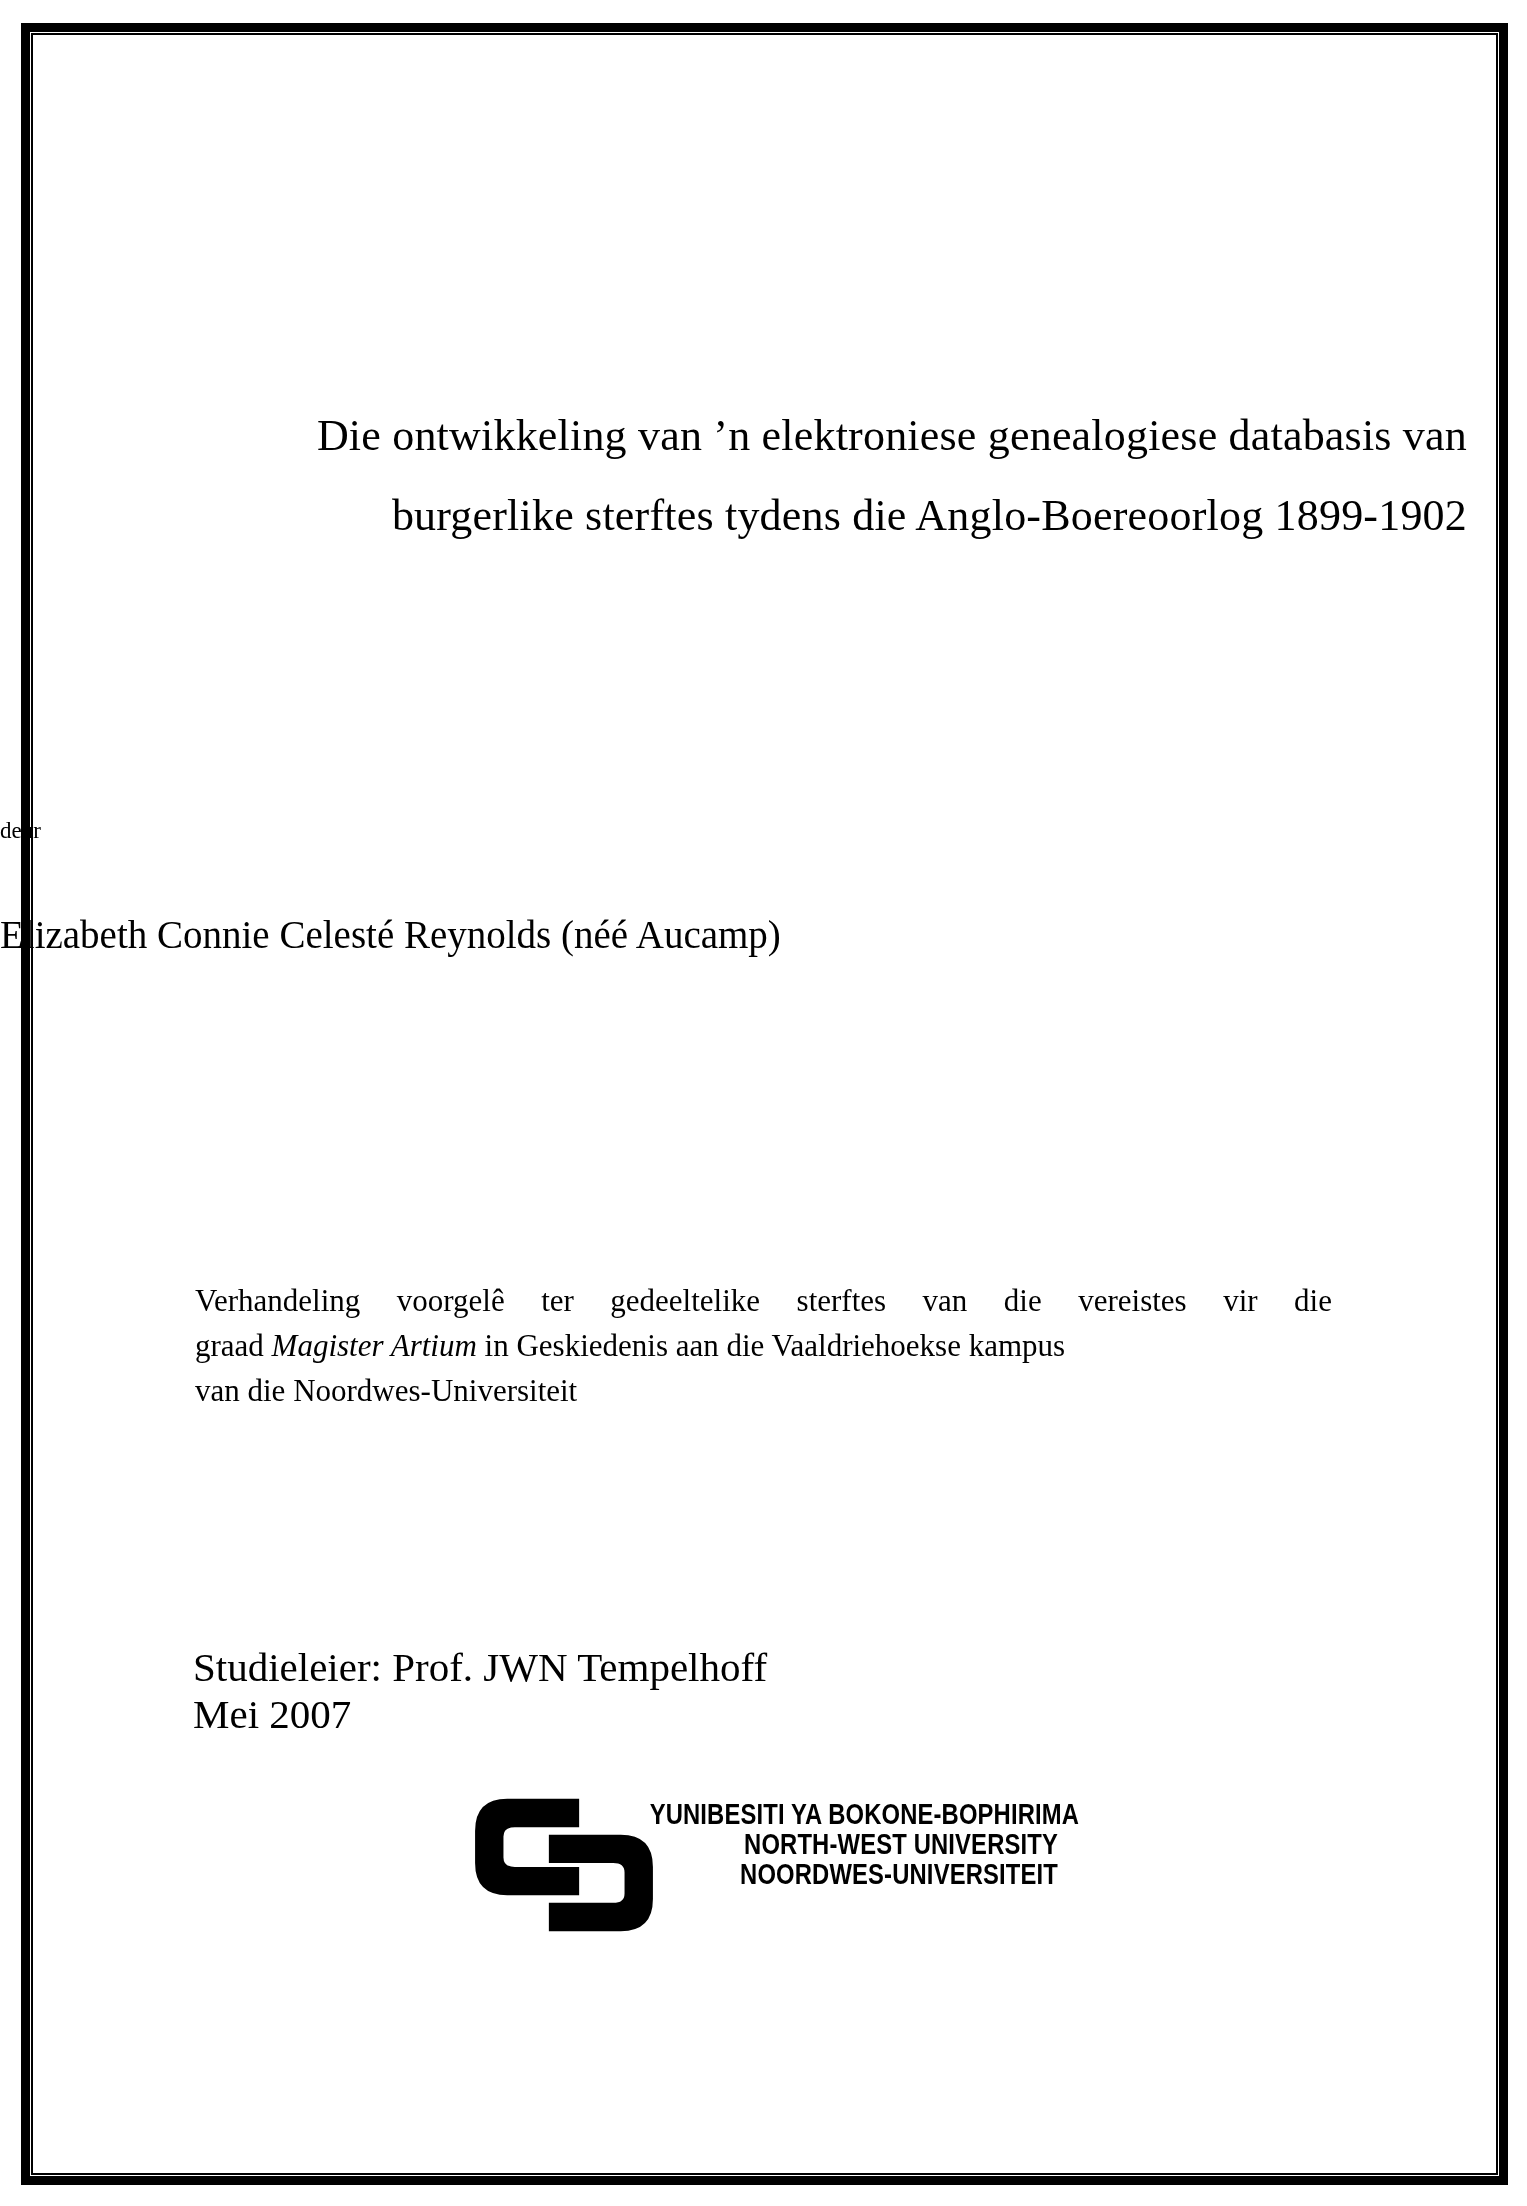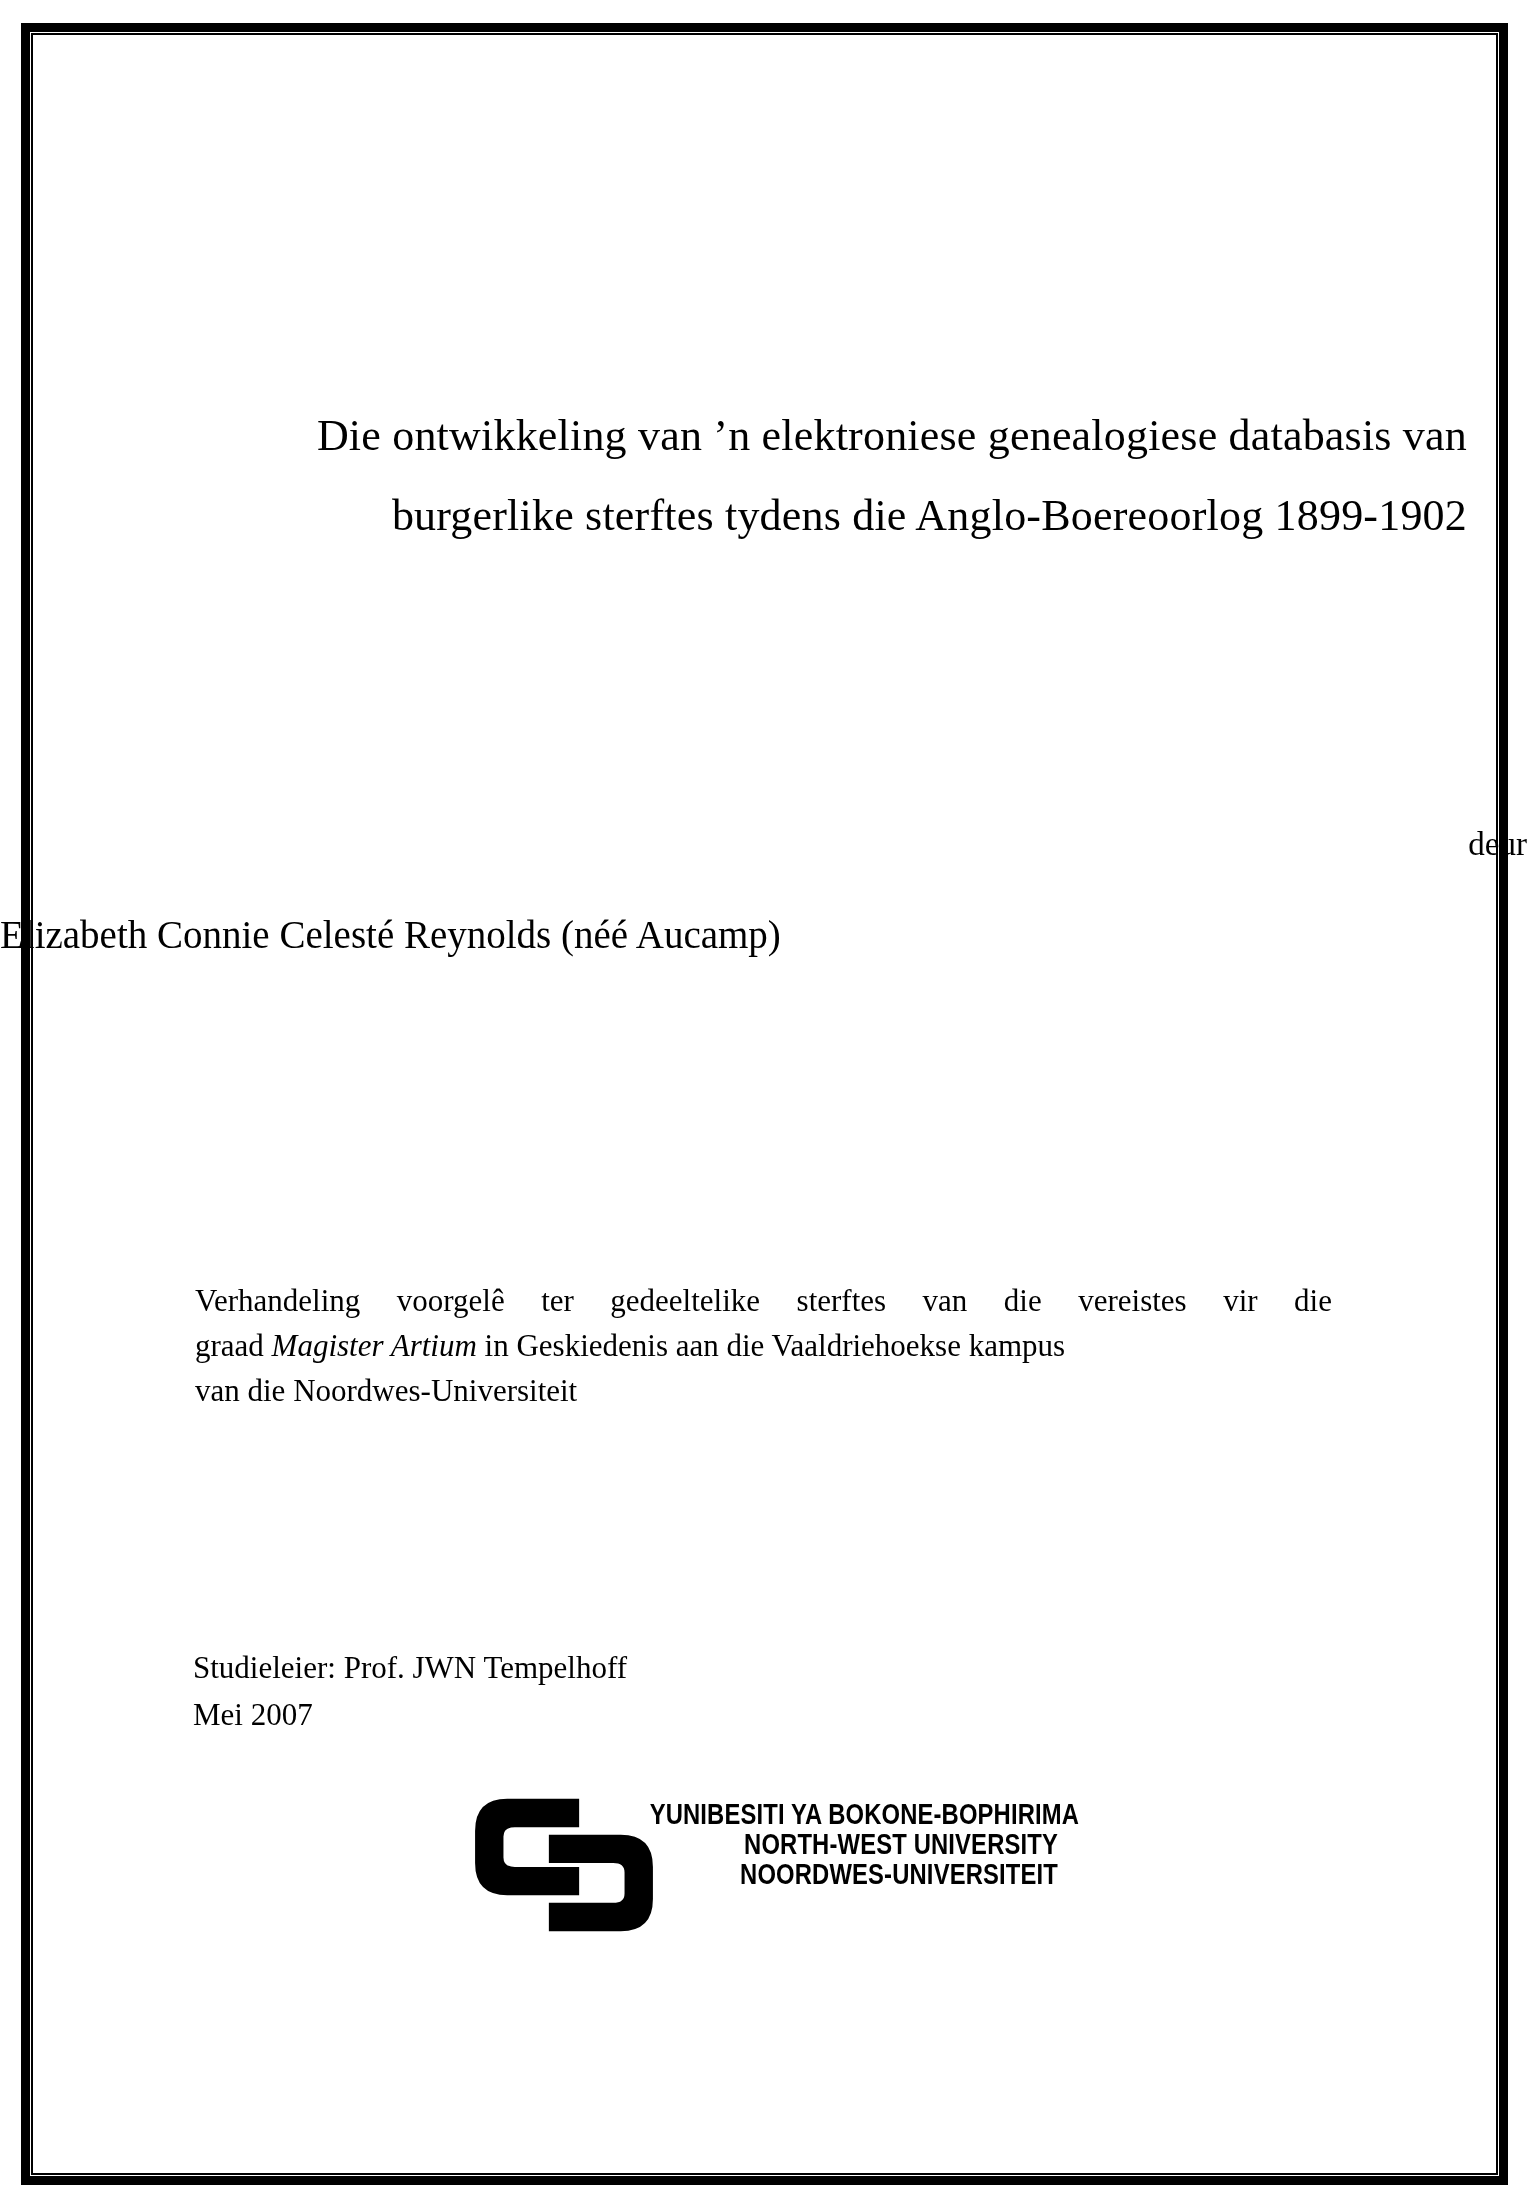--- a/index.html
+++ b/index.html
@@ -39,24 +39,23 @@
     font-size: 44px;
     line-height: 80px;
     letter-spacing: 0.2px;
   }
   .title-line { white-space: nowrap; text-align: right; }
   .byline {
     position: absolute;
     left: 0;
     right: 0;
     top: 818px;
-    text-align: right;
-    font-size: 33px;
+    text-align: left;
+    font-size: 23px;
     white-space: nowrap;
-    margin-top: 8px;
   }
   .author {
     position: absolute;
     left: 0;
     right: 0;
     top: 912px;
     text-align: left;
     font-size: 39px;
     white-space: nowrap;
   }
@@ -71,21 +70,21 @@
   .statement .justified-line {
     display: flex;
     justify-content: space-between;
     white-space: nowrap;
   }
   .statement .italic { font-style: italic; }
   .supervisor-block {
     position: absolute;
     left: 193px;
     top: 1644px;
-    font-size: 31px;
+    font-size: 41px;
     line-height: 47px;
     white-space: nowrap;
   }
   .logo-mark {
     position: absolute;
     left: 466px;
     top: 1795px;
     width: 196px;
     height: 140px;
   }

